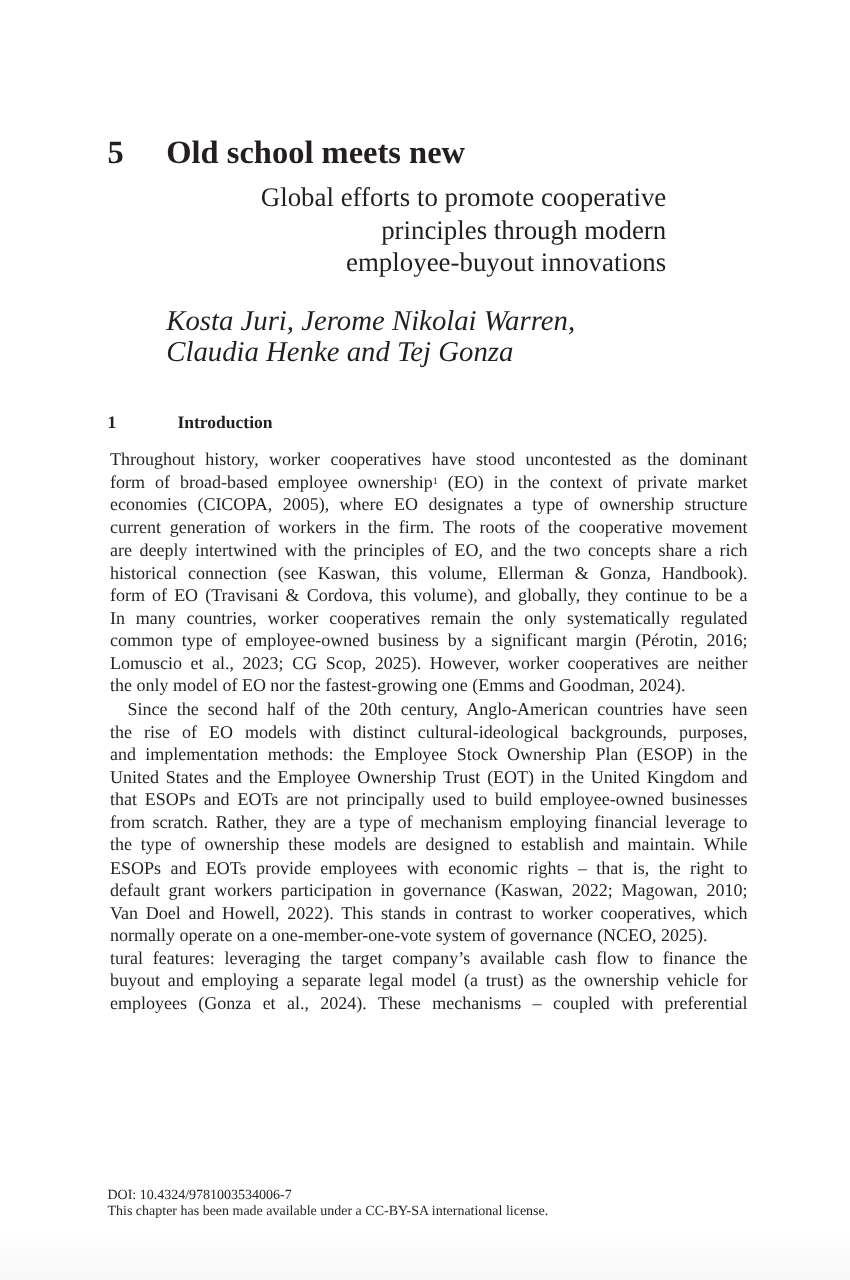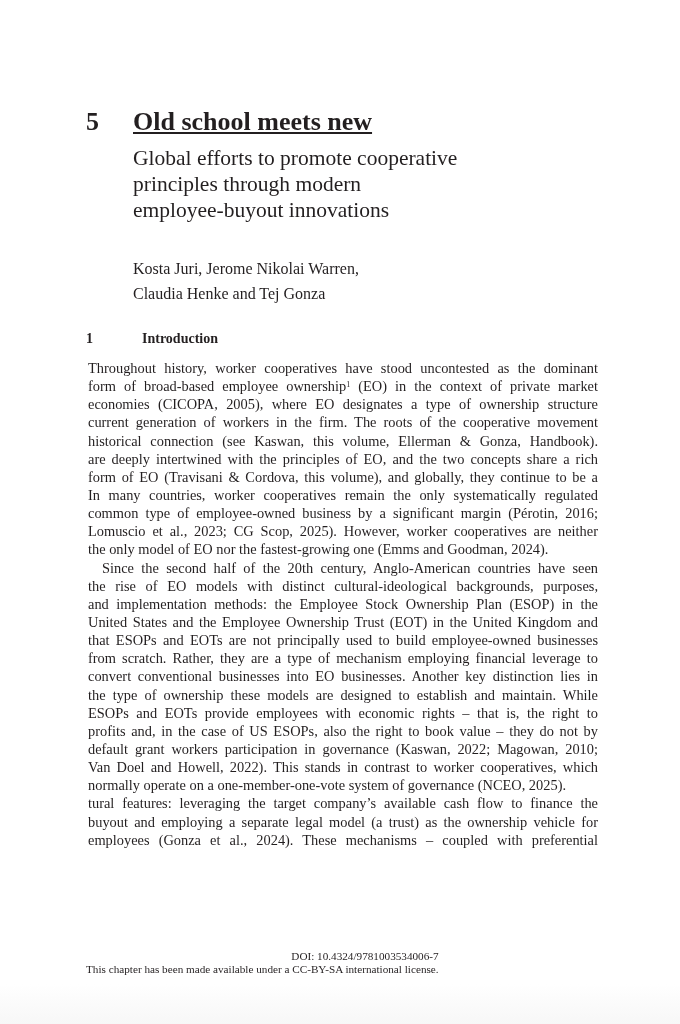--- a/index.html
+++ b/index.html
@@ -37,37 +37,37 @@
       line-height: 32px;
     }
     .chapter-title {
       position: absolute;
       left: 133px;
       top: 106px;
       font-size: 26px;
       font-weight: bold;
       line-height: 32px;
       white-space: nowrap;
-      text-decoration: underline;
     }
     .chapter-subtitle {
       position: absolute;
       left: 133px;
       top: 145px;
       width: 400px;
       font-size: 21.5px;
       line-height: 26px;
     }
-    .chapter-subtitle span { display: block; white-space: nowrap; }
+    .chapter-subtitle span { display: block; white-space: nowrap; text-align: right; }
     .authors {
       position: absolute;
       left: 133px;
-      top: 256px;
-      font-size: 16px;
+      top: 244px;
+      font-size: 23px;
       line-height: 25px;
+      font-style: italic;
     }
     .authors span { display: block; white-space: nowrap; }
 
     
     .section-heading {
       position: absolute;
       left: 86px;
       top: 330px;
       font-size: 14px;
       font-weight: bold;
@@ -107,21 +107,20 @@
       top: -1px;
     }
 
     
     .footer {
       position: absolute;
       left: 86px;
       top: 950px;
       font-size: 11.2px;
       line-height: 12.5px;
-      text-align: right;
     }
     .footer span { display: block; white-space: nowrap; }
   </style>
 </head>
 <body>
 
 <div class="page">
 
   <div class="chapter-number">5</div>
   <div class="chapter-title">Old school meets new</div>
@@ -140,38 +139,36 @@
   <div class="section-heading">
     <span class="section-number">1</span><span>Introduction</span>
   </div>
 
   <div class="body-text">
 
     <span class="line">Throughout history, worker cooperatives have stood uncontested as the dominant</span>
     <span class="line"><span>form of broad-based employee ownership</span><sup class="fn">1</sup><span> (EO) in the context of private market</span></span>
     <span class="line">economies (CICOPA, 2005), where EO designates a type of ownership structure</span>
     <span class="line">current generation of workers in the firm. The roots of the cooperative movement</span>
+    <span class="line">are deeply intertwined with the principles of EO, and the two concepts share a rich</span>
     <span class="line">historical connection (see Kaswan, this volume, Ellerman &amp; Gonza, Handbook).</span>
-    <span class="line">are deeply intertwined with the principles of EO, and the two concepts share a rich</span>
     <span class="line">form of EO (Travisani &amp; Cordova, this volume), and globally, they continue to be a</span>
     <span class="line">In many countries, worker cooperatives remain the only systematically regulated</span>
     <span class="line">common type of employee-owned business by a significant margin (Pérotin, 2016;</span>
     <span class="line">Lomuscio et al., 2023; CG Scop, 2025). However, worker cooperatives are neither</span>
     <span class="line last">the only model of EO nor the fastest-growing one (Emms and Goodman, 2024).</span>
 
     <span class="line indent">Since the second half of the 20th century, Anglo-American countries have seen</span>
     <span class="line">the rise of EO models with distinct cultural-ideological backgrounds, purposes,</span>
     <span class="line">and implementation methods: the Employee Stock Ownership Plan (ESOP) in the</span>
     <span class="line">United States and the Employee Ownership Trust (EOT) in the United Kingdom and</span>
     <span class="line">that ESOPs and EOTs are not principally used to build employee-owned businesses</span>
     <span class="line">from scratch. Rather, they are a type of mechanism employing financial leverage to</span>
-    <span class="line">convert conventional businesses into EO businesses. Another key distinction lies in</span>
     <span class="line">the type of ownership these models are designed to establish and maintain. While</span>
     <span class="line">ESOPs and EOTs provide employees with economic rights – that is, the right to</span>
-    <span class="line">profits and, in the case of US ESOPs, also the right to book value – they do not by</span>
     <span class="line">default grant workers participation in governance (Kaswan, 2022; Magowan, 2010;</span>
     <span class="line">Van Doel and Howell, 2022). This stands in contrast to worker cooperatives, which</span>
     <span class="line last">normally operate on a one-member-one-vote system of governance (NCEO, 2025).</span>
 
     <span class="line">tural features: leveraging the target company’s available cash flow to finance the</span>
     <span class="line">buyout and employing a separate legal model (a trust) as the ownership vehicle for</span>
     <span class="line">employees (Gonza et al., 2024). These mechanisms – coupled with preferential</span>
   </div>
 
   <div class="footer">

